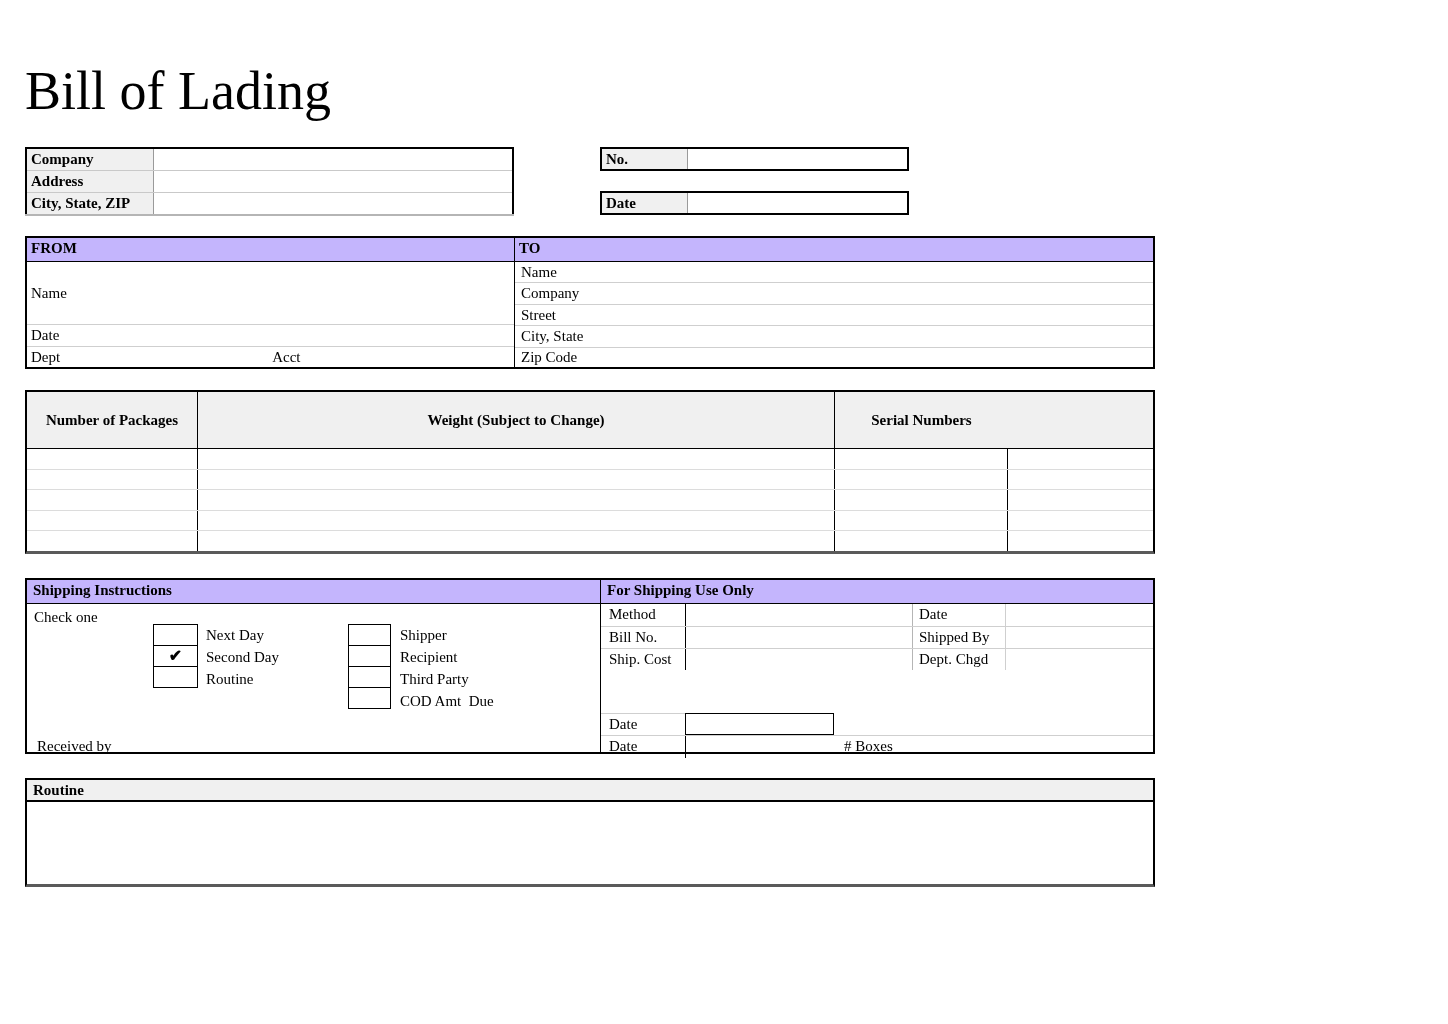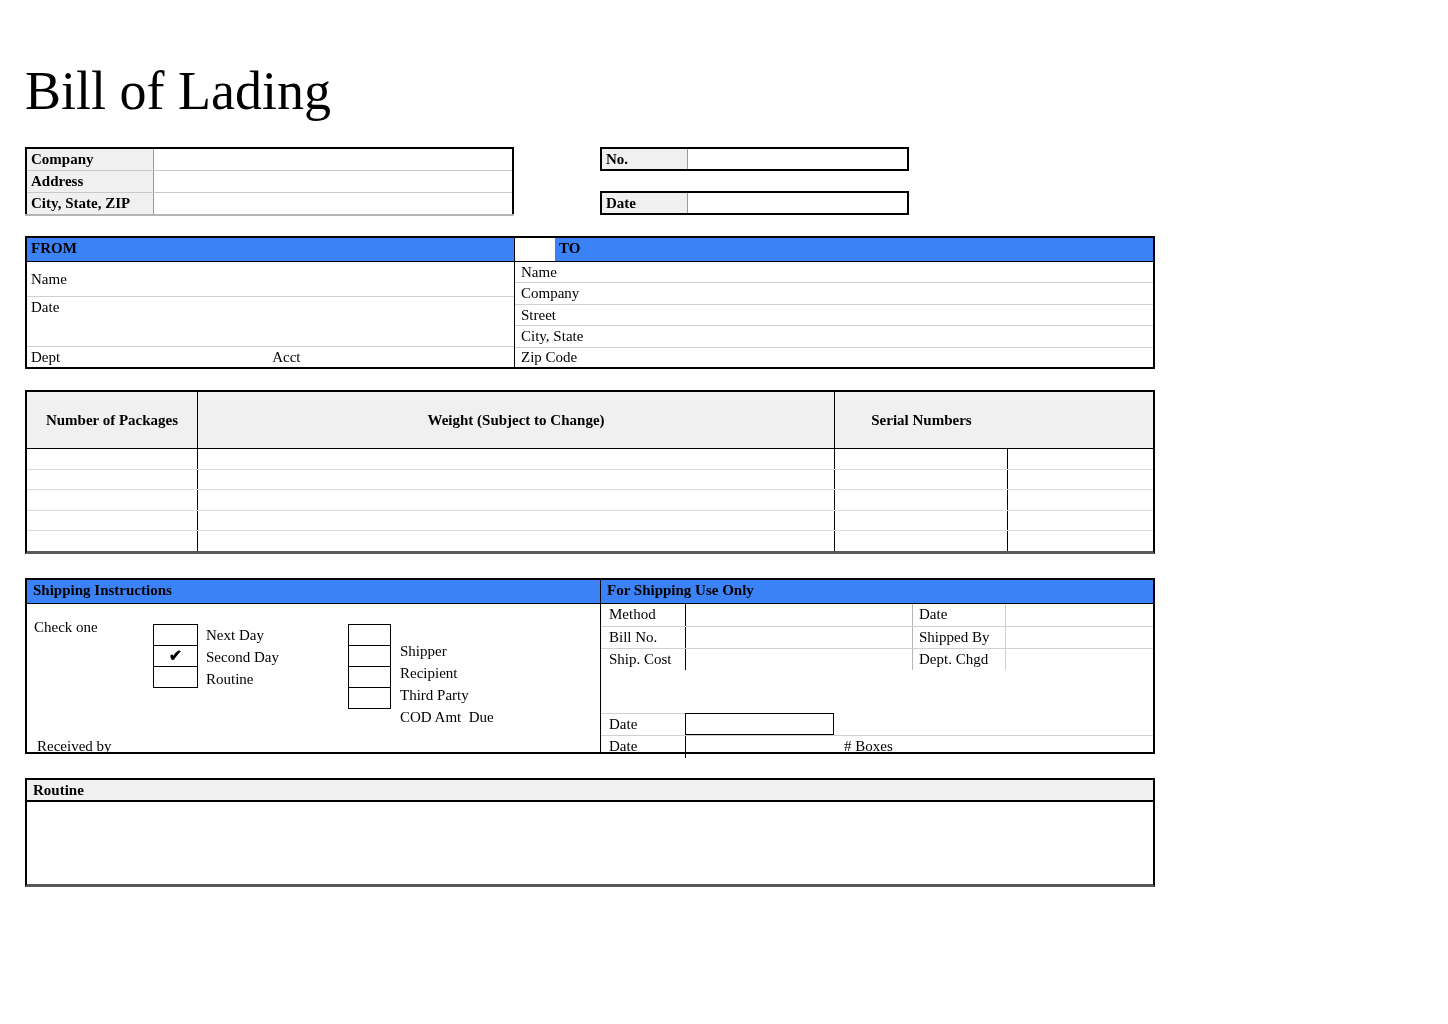--- a/index.html
+++ b/index.html
@@ -17,21 +17,21 @@
   
   .cmp-row{display:flex;height:21px;}
   .cmp-row + .cmp-row{border-top:1px solid #c9c9c9;}
   .cmp-label{width:127px;background:#f0f0f0;font-weight:bold;border-right:1px solid #9a9a9a;line-height:20px;padding-left:4px;box-sizing:border-box;}
 
   
   .ref-label{width:86px;background:#f0f0f0;font-weight:bold;border-right:1px solid #9a9a9a;line-height:20px;padding-left:4px;box-sizing:border-box;}
 
   
   .ft-head{height:23px;border-bottom:1px solid #000;display:flex;}
-  .ft-head-cell{line-height:21px;padding-left:4px;font-weight:bold;background:#3b82f6;box-sizing:border-box;}
+  .ft-head-cell{line-height:21px;padding-left:4px;font-weight:bold;background:#c4b5fd;box-sizing:border-box;}
   .ft-left{width:488px;border-right:1px solid #000;display:flex;flex-direction:column;box-sizing:border-box;}
   .ft-right{flex:1;display:flex;flex-direction:column;}
   .ft-rrow{flex:1;display:flex;align-items:center;padding-left:6px;}
   .ft-rrow + .ft-rrow{border-top:1px solid #cfcfcf;}
 
   
   .pk-head{height:56px;display:grid;grid-template-columns:171px 637px 173px 1fr;border-bottom:1px solid #000;background:#f0f0f0;}
   .pk-hcell{display:flex;align-items:center;justify-content:center;text-align:center;font-weight:bold;line-height:17px;box-sizing:border-box;padding:0 14px;}
   .pk-hcell.bdr{border-right:1px solid #000;}
   .pk-body{display:flex;flex-direction:column;height:102px;}
@@ -86,33 +86,33 @@
   </div>
 
   <div class="abs sec flex" style="left:600px;top:191px;width:309px;height:24px;">
     <div class="ref-label">Date</div>
     <div class="fillcell"></div>
   </div>
 
   <div class="abs sec" style="left:25px;top:236px;width:1130px;height:133px;">
     <div class="ft-head">
       <div class="ft-head-cell" style="width:488px;border-right:1px solid #000;">FROM</div>
-      <div class="ft-head-cell" style="flex:1;margin-left:40px;">TO</div>
+      <div class="ft-head-cell" style="flex:1;">TO</div>
     </div>
     <div class="flex" style="height:106px;">
       <div class="ft-left">
         <div style="flex:1;display:flex;align-items:center;padding-left:4px;">
           <span>Name</span>
           <span class="fillcell"></span>
         </div>
         <div class="flex" style="height:21px;border-top:1px solid #cfcfcf;align-items:center;padding-left:4px;">
           <span>Date</span>
           <span class="fillcell"></span>
         </div>
-        <div class="flex" style="height:21px;border-top:1px solid #cfcfcf;align-items:center;padding-left:4px;margin-top:28px;">
+        <div class="flex" style="height:21px;border-top:1px solid #cfcfcf;align-items:center;padding-left:4px;">
           <span>Dept</span>
           <span style="width:212px;"></span>
           <span>Acct</span>
           <span class="fillcell"></span>
         </div>
       </div>
       <div class="ft-right">
         <div class="ft-rrow">
           <span>Name</span>
           <span class="fillcell"></span>
@@ -178,21 +178,21 @@
   </div>
 
   <div class="abs sec" style="left:25px;top:578px;width:1130px;height:176px;">
     <div class="sh-head">
       <div class="ft-head-cell" style="width:574px;border-right:1px solid #000;padding-left:6px;">Shipping Instructions</div>
       <div class="ft-head-cell" style="flex:1;padding-left:6px;">For Shipping Use Only</div>
     </div>
     <div class="flex" style="height:149px;">
 
       <div class="sh-left">
-        <div class="abs" style="left:7px;top:15px;">Check one</div>
+        <div class="abs" style="left:7px;top:5px;">Check one</div>
 
         <div class="abs" style="left:126px;top:20px;">
           <div class="cb">
             <span></span>
           </div>
           <div class="cb">
             <span>✔</span>
           </div>
           <div class="cb">
             <span></span>
@@ -211,21 +211,21 @@
           <div class="cb narrow">
             <span></span>
           </div>
           <div class="cb narrow">
             <span></span>
           </div>
           <div class="cb narrow">
             <span></span>
           </div>
         </div>
-        <div class="abs" style="left:373px;top:36px;">
+        <div class="abs" style="left:373px;top:20px;">
           <div class="cb-label">Shipper</div>
           <div class="cb-label">Recipient</div>
           <div class="cb-label">Third Party</div>
           <div class="cb-label">COD Amt  Due</div>
         </div>
 
         <div class="abs flex" style="left:10px;top:131px;right:0;height:22px;align-items:center;">
           <span>Received by</span>
           <span class="fillcell"></span>
         </div>

